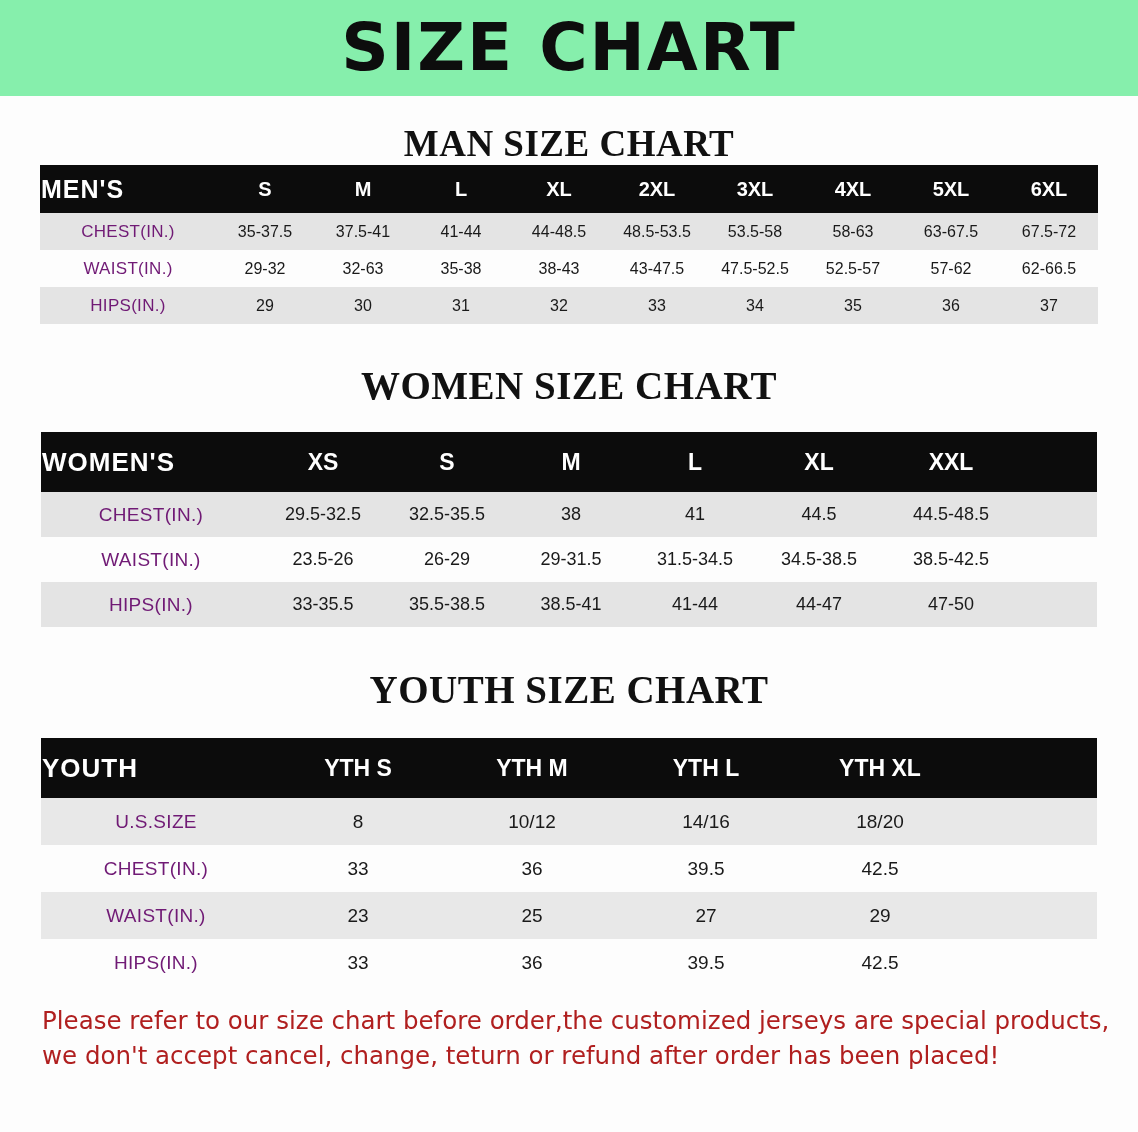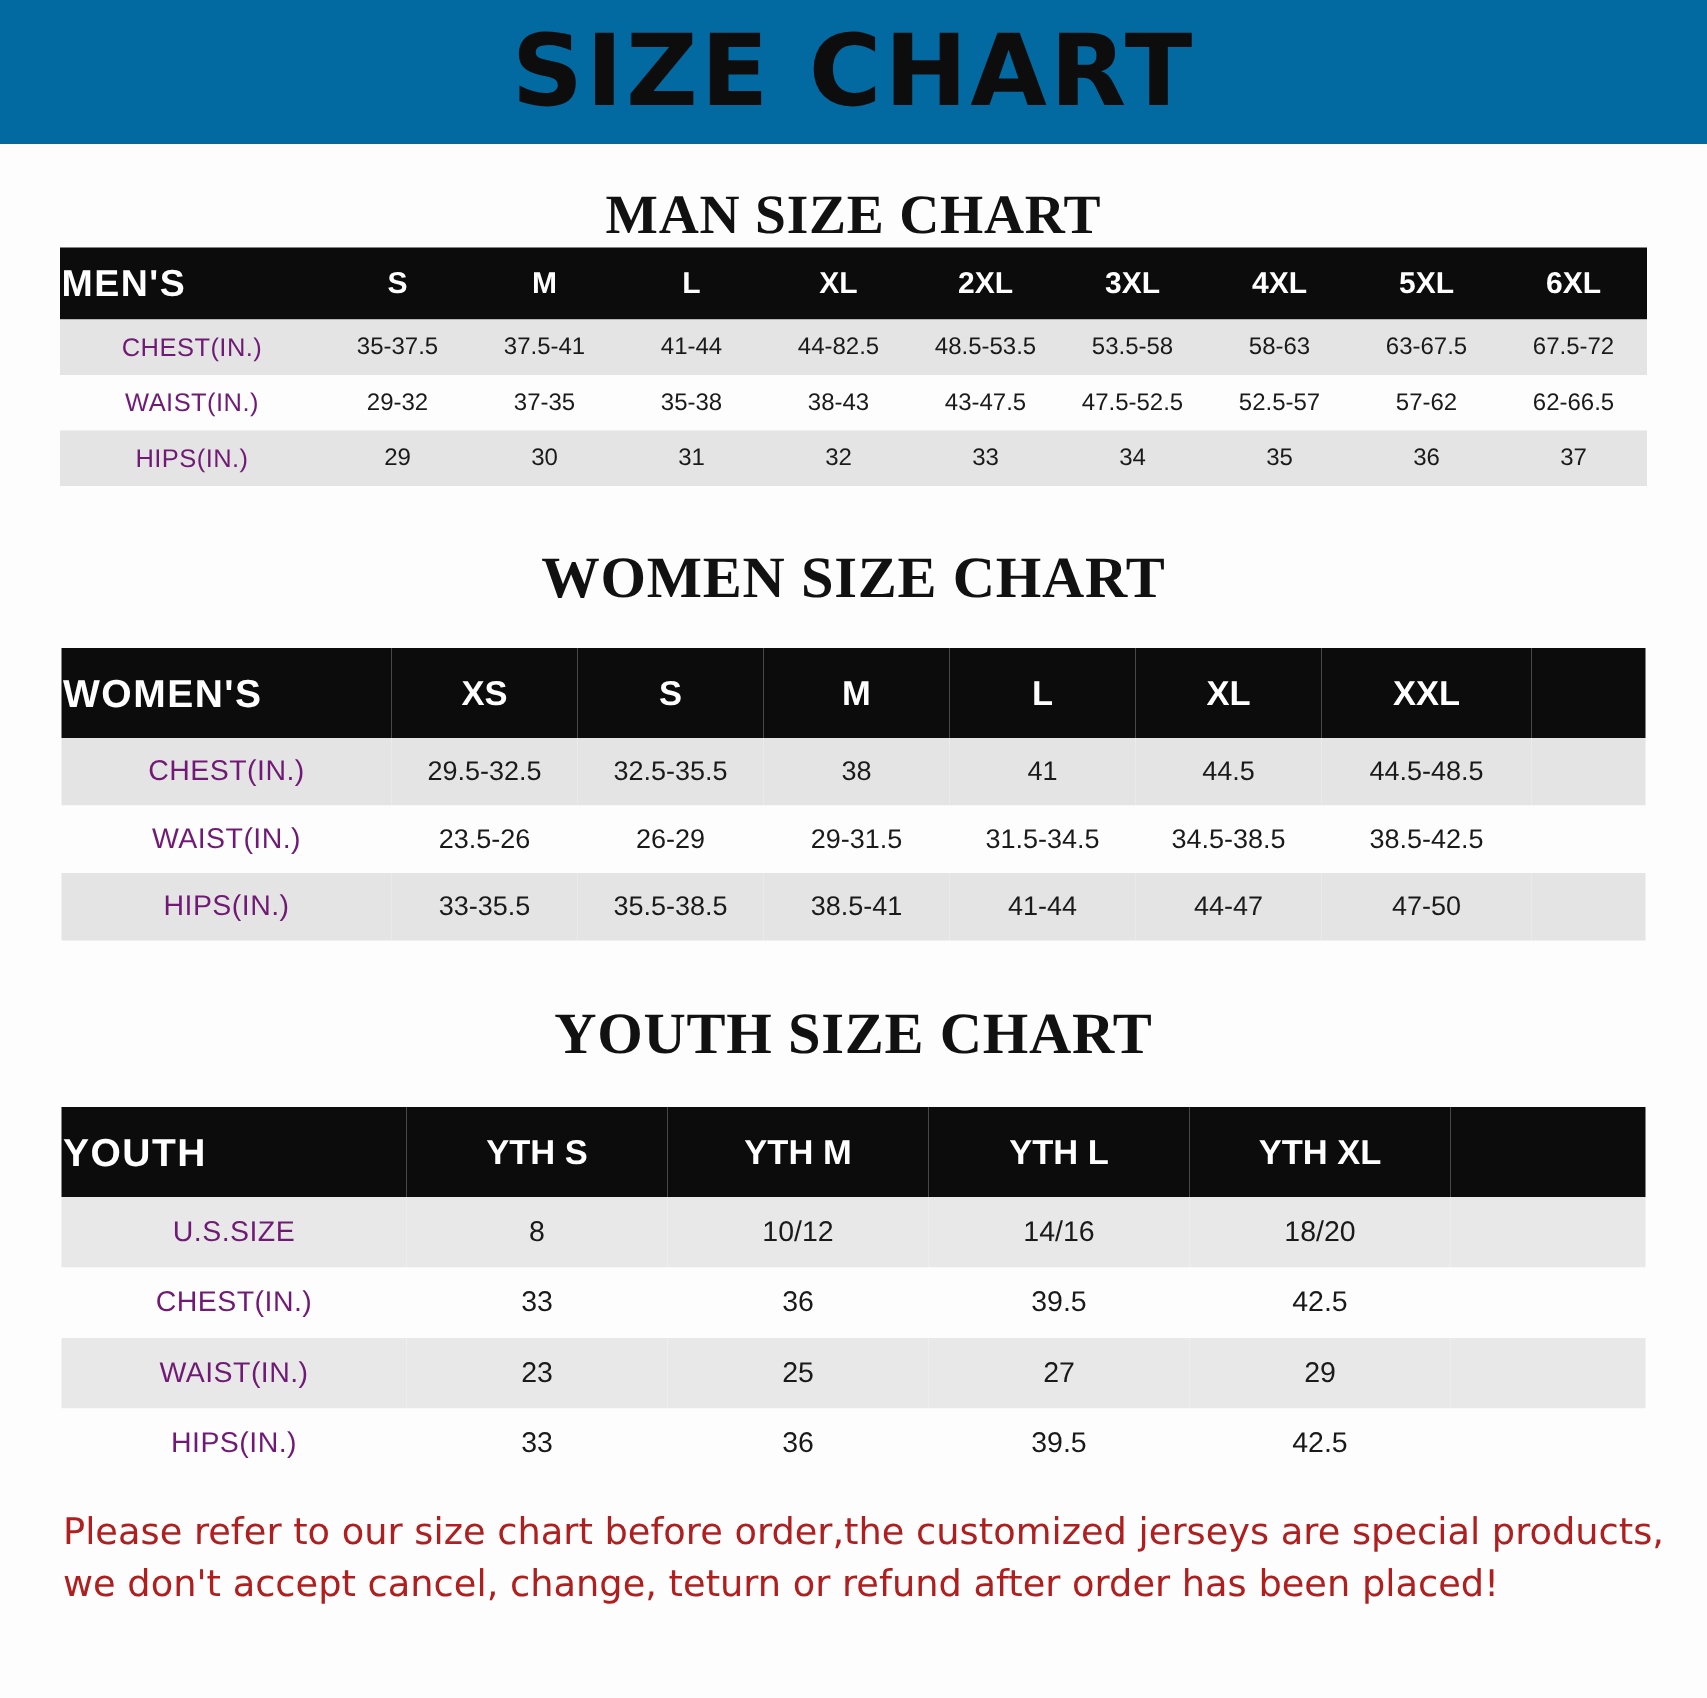--- a/index.html
+++ b/index.html
@@ -16,21 +16,21 @@
   .page {
     position: relative;
     width: 1138px;
     height: 1132px;
     background: #fdfdfd;
   }
 
   
   .banner {
     height: 96px;
-    background: #0369a1;
+    background: #86efac;
     display: flex;
     align-items: center;
     justify-content: center;
   }
   .banner-title {
     font-family: "DejaVu Sans", sans-serif;
     font-weight: bold;
     font-size: 66px;
     letter-spacing: 2px;
     color: #0d0d0d;
@@ -151,31 +151,31 @@
         <th>5XL</th>
         <th>6XL</th>
       </tr>
     </thead>
     <tbody>
       <tr class="row-shade">
         <td class="rowlabel">CHEST(IN.)</td>
         <td>35-37.5</td>
         <td>37.5-41</td>
         <td>41-44</td>
-        <td>44-82.5</td>
+        <td>44-48.5</td>
         <td>48.5-53.5</td>
         <td>53.5-58</td>
         <td>58-63</td>
         <td>63-67.5</td>
         <td>67.5-72</td>
       </tr>
       <tr class="row-plain">
         <td class="rowlabel">WAIST(IN.)</td>
         <td>29-32</td>
-        <td>37-35</td>
+        <td>32-63</td>
         <td>35-38</td>
         <td>38-43</td>
         <td>43-47.5</td>
         <td>47.5-52.5</td>
         <td>52.5-57</td>
         <td>57-62</td>
         <td>62-66.5</td>
       </tr>
       <tr class="row-shade">
         <td class="rowlabel">HIPS(IN.)</td>

